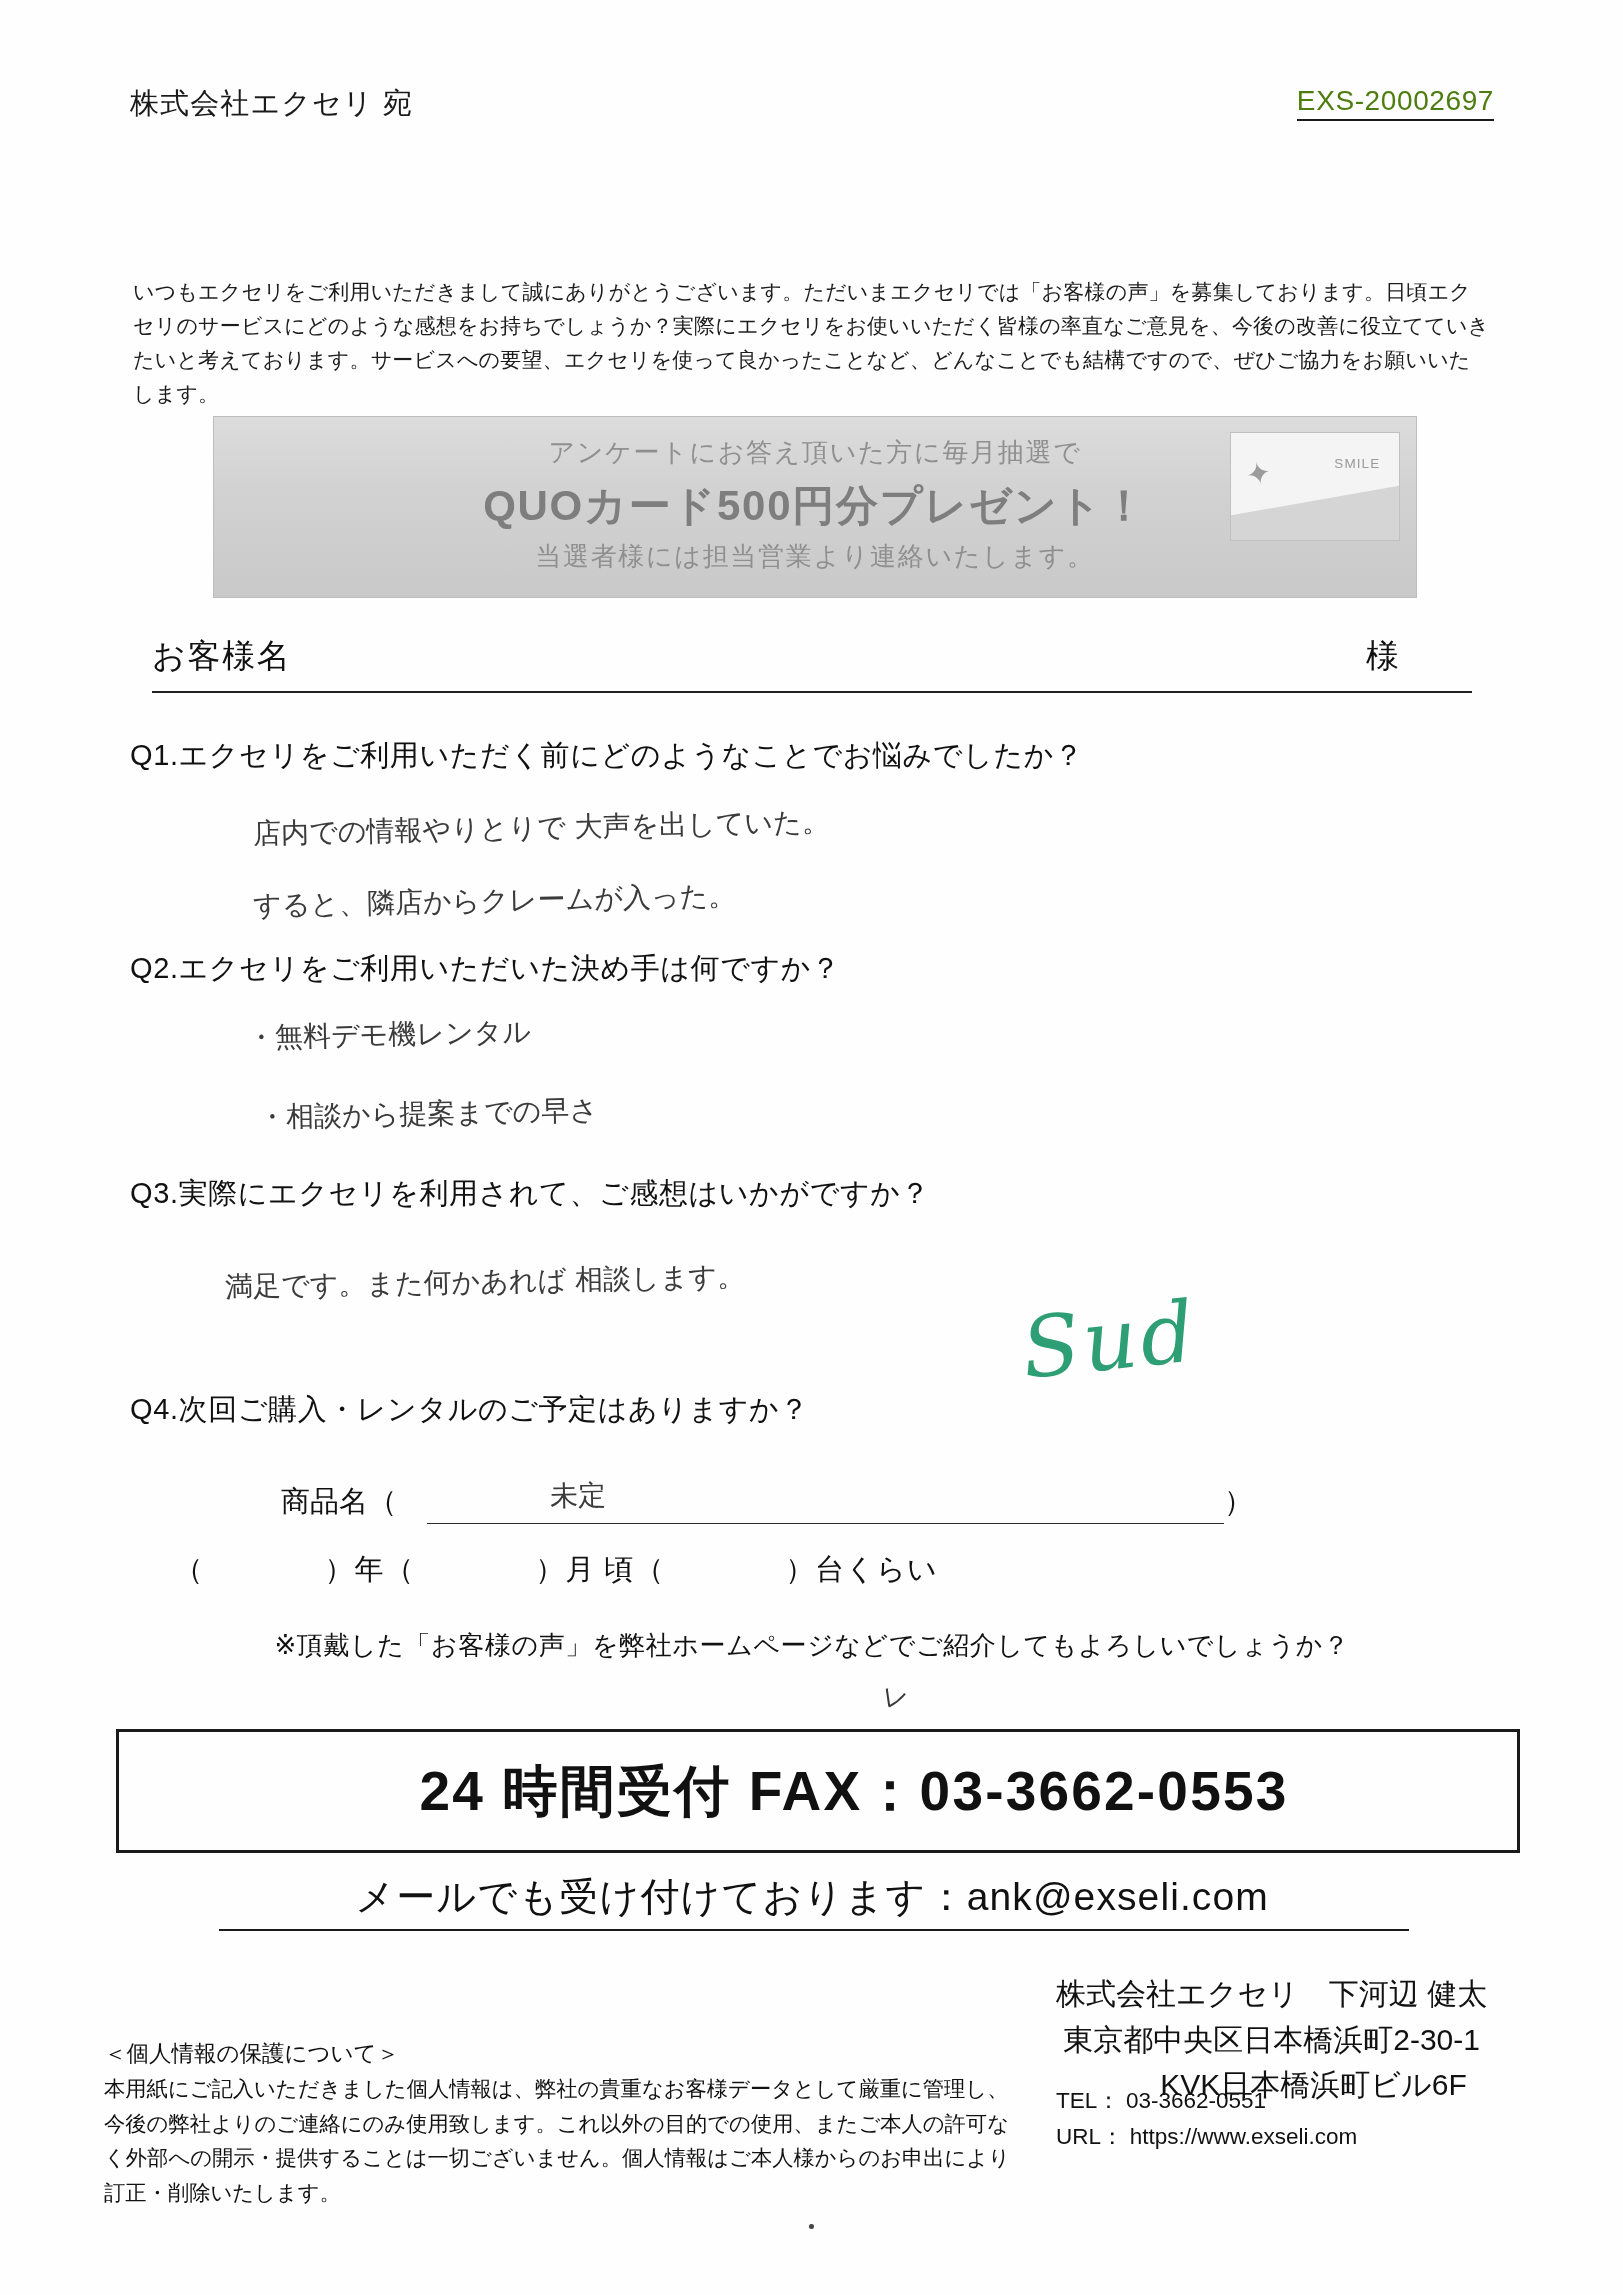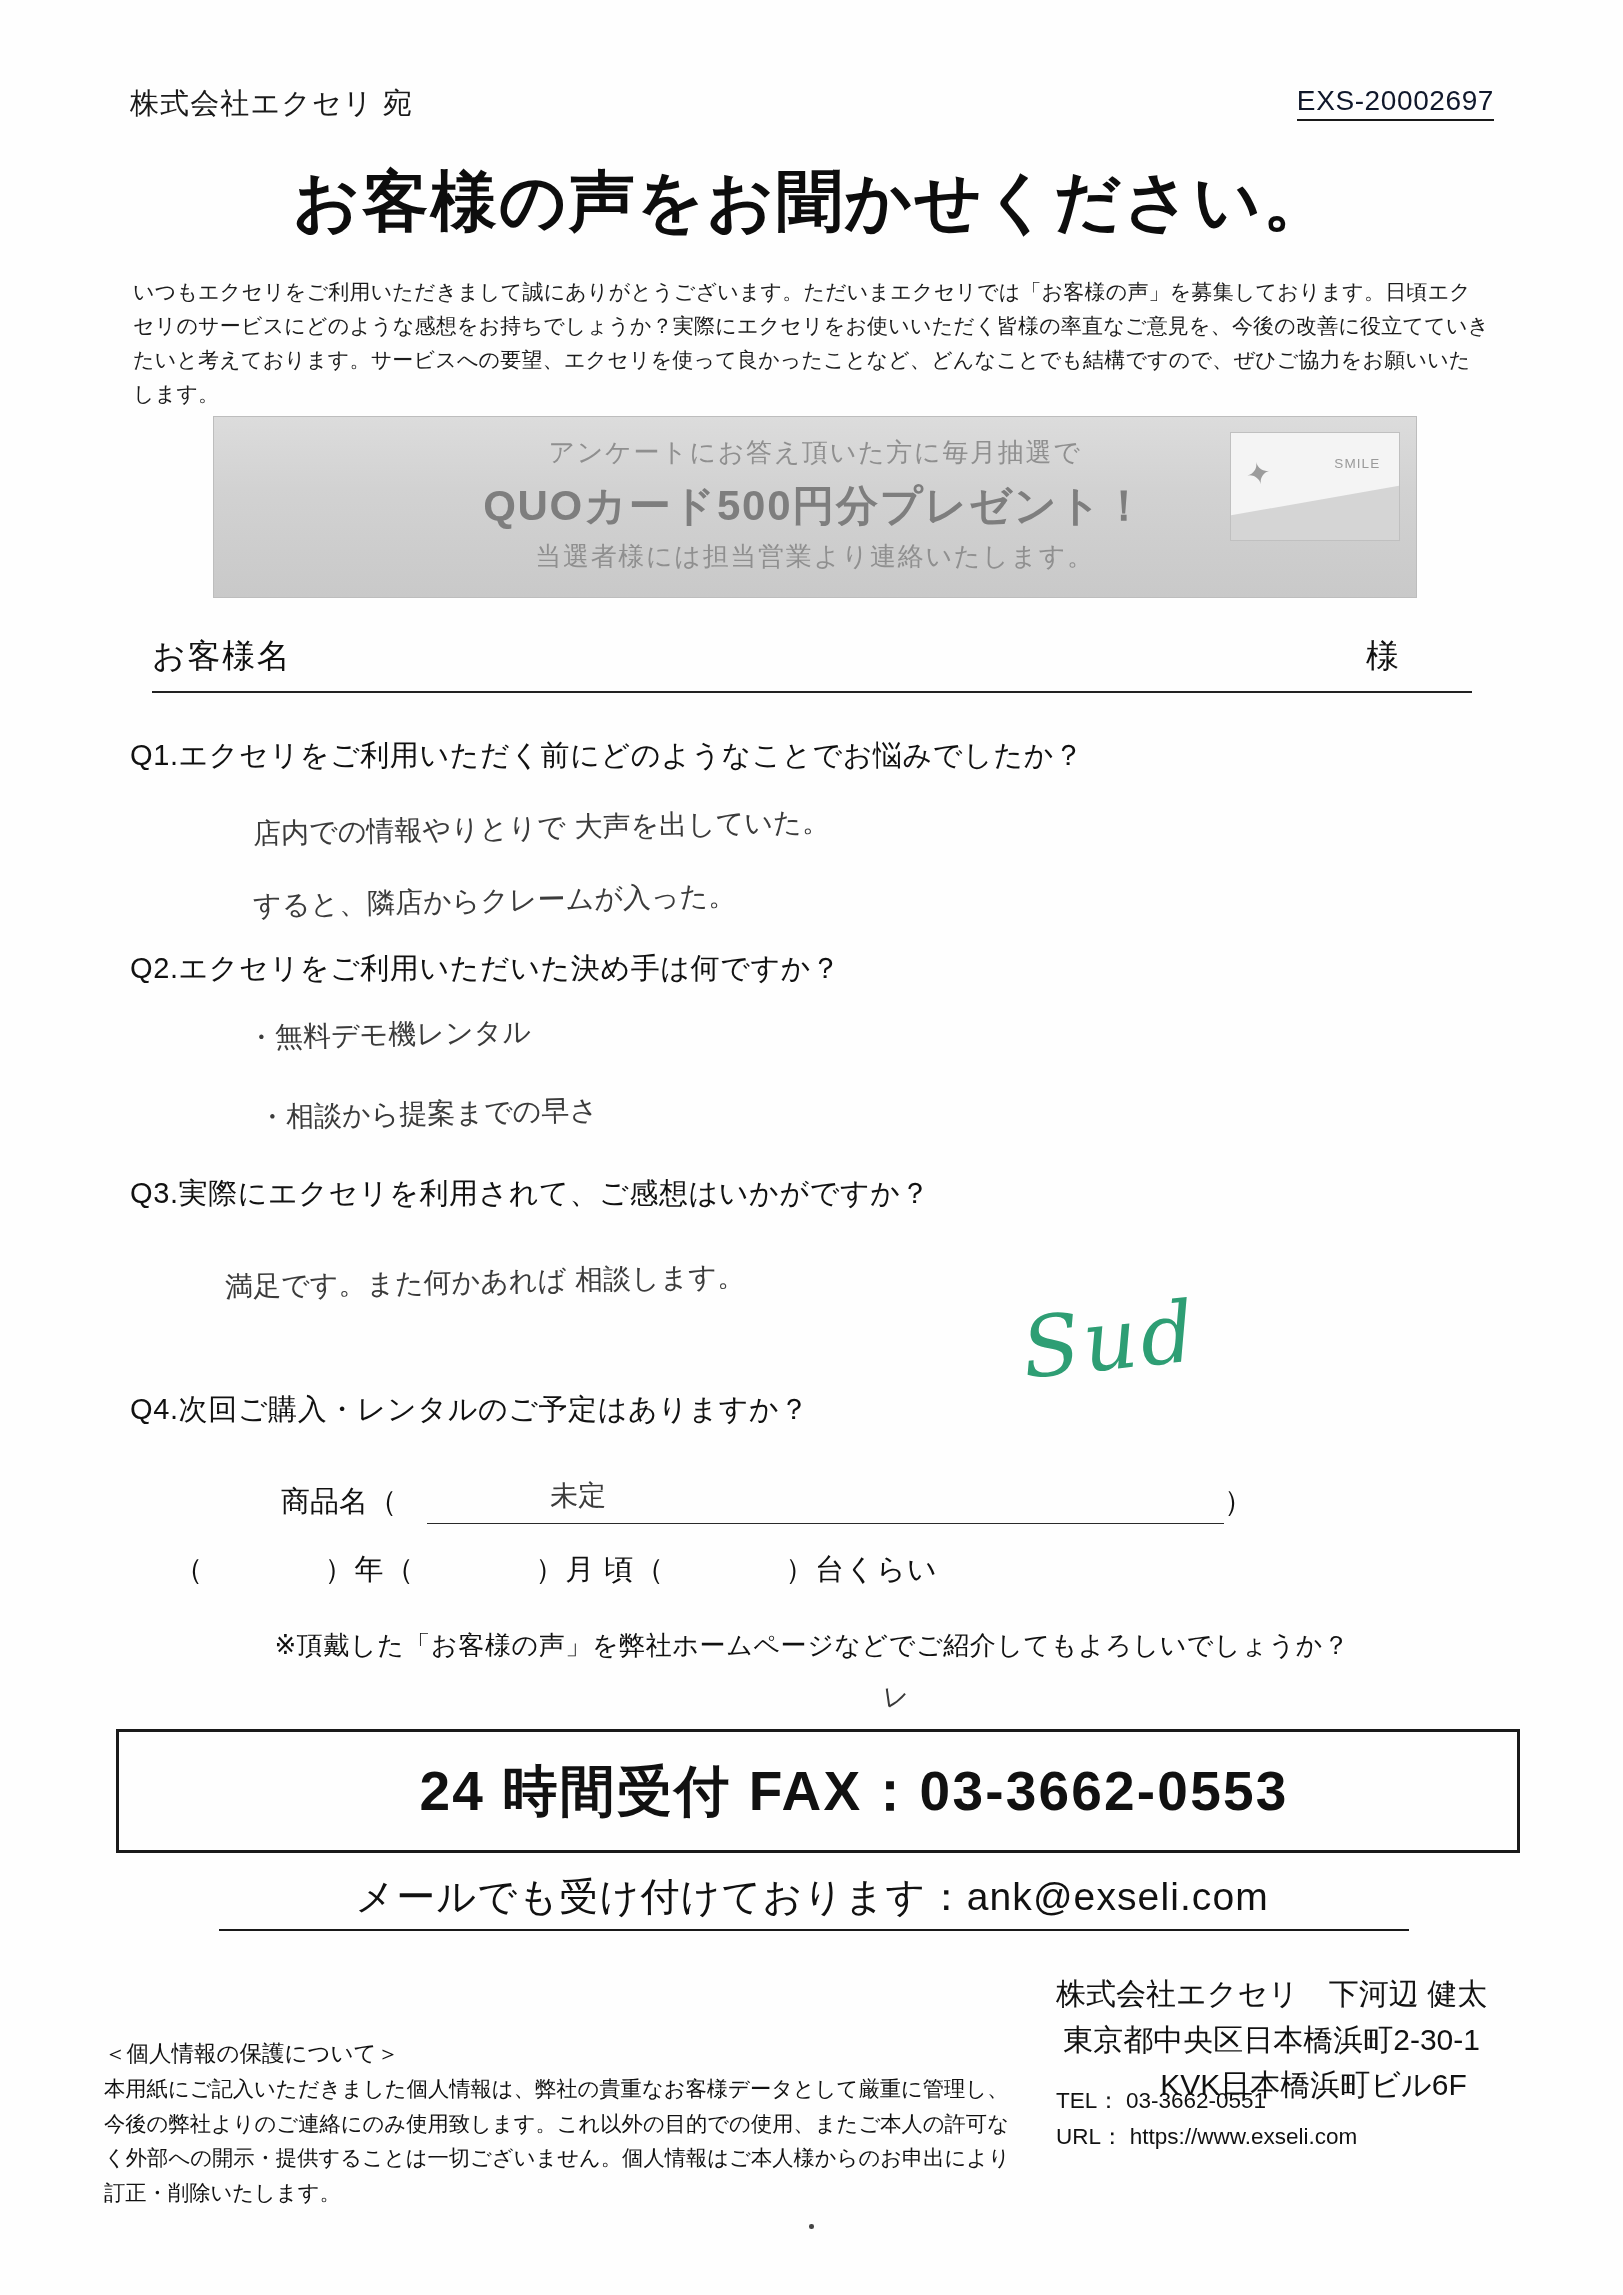--- a/index.html
+++ b/index.html
@@ -33,21 +33,21 @@
     font-size: 29px;
     letter-spacing: 1.1px;
     color: #1a1a1a;
   }
   .doc-code {
     position: absolute;
     right: 130px;
     top: 1.1px;
     font-size: 28px;
     letter-spacing: 0.6px;
-    color: #0f172a;
+    color: #4d7c0f;
     border-bottom: 2.2px solid #1a1a1a;
     padding-bottom: 2.2px;
   }
   .main-title {
     position: absolute;
     top: 157px;
     left: 0;
     width: 1624px;
     text-align: center;
     font-size: 66px;
@@ -327,21 +327,20 @@
 </head>
 <body>
 
 <div class="page">
 
   <div class="top-row">
     <div class="addressee">株式会社エクセリ 宛</div>
     <div class="doc-code">EXS-20002697</div>
   </div>
 
-  <div class="main-title">お客様の声をお聞かせください。</div>
   <div class="intro">いつもエクセリをご利用いただきまして誠にありがとうございます。ただいまエクセリでは「お客様の声」を募集しております。日頃エクセリのサービスにどのような感想をお持ちでしょうか？実際にエクセリをお使いいただく皆様の率直なご意見を、今後の改善に役立てていきたいと考えております。サービスへの要望、エクセリを使って良かったことなど、どんなことでも結構ですので、ぜひご協力をお願いいたします。</div>
 
   <div class="banner">
     <div class="banner-line1">アンケートにお答え頂いた方に毎月抽選で</div>
     <div class="banner-line2">QUOカード500円分プレゼント！</div>
     <div class="banner-line3">当選者様には担当営業より連絡いたします。</div>
     <div class="quo-card">
       <div class="swoosh"></div>
       <div class="star">✦</div>
       <div class="logo">

